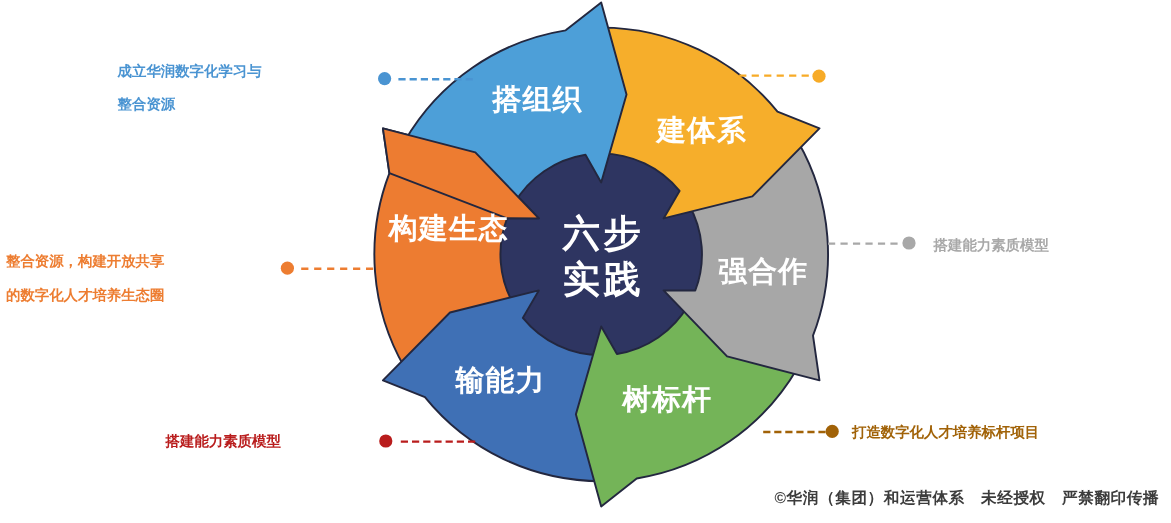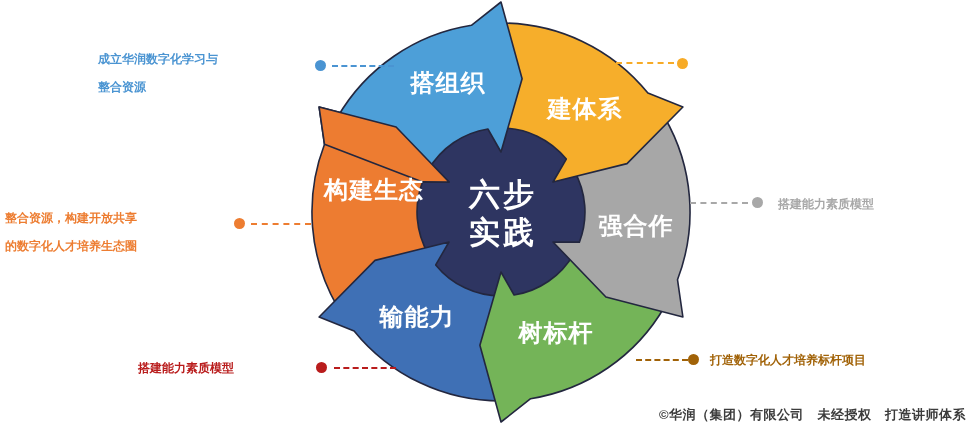--- a/index.html
+++ b/index.html
@@ -110,15 +110,15 @@
     <span class="dash"></span>
   </div>
 
   <div class="ann a-l" style="color: rgb(237, 125, 49); text-align: center;">
     <div>整合资源，构建开放共享</div>
     <div>的数字化人才培养生态圈</div>
     <span class="dot"></span>
     <span class="dash"></span>
   </div>
 
-  <div class="copyright">©华润（集团）有限公司　未经授权　打造讲师体系</div>
+  <div class="copyright">©华润（集团）和运营体系　未经授权　严禁翻印传播</div>
 
 </div>
 
 </body></html>

